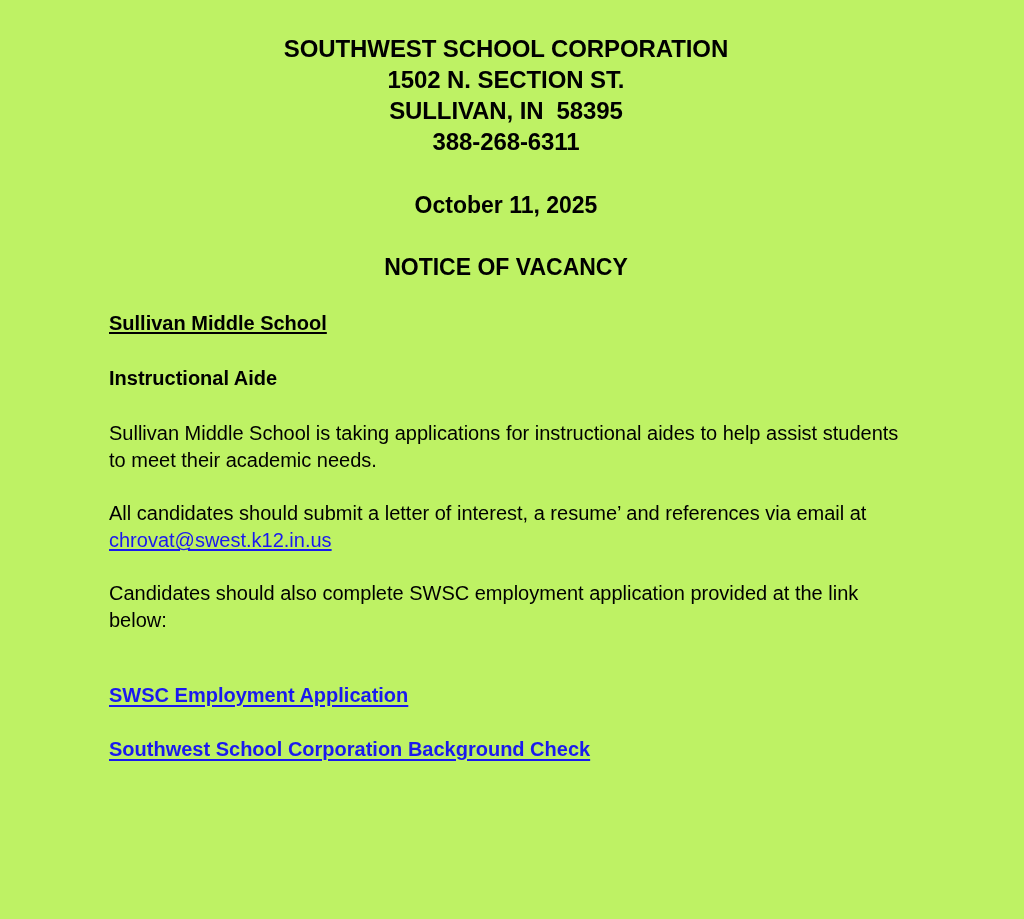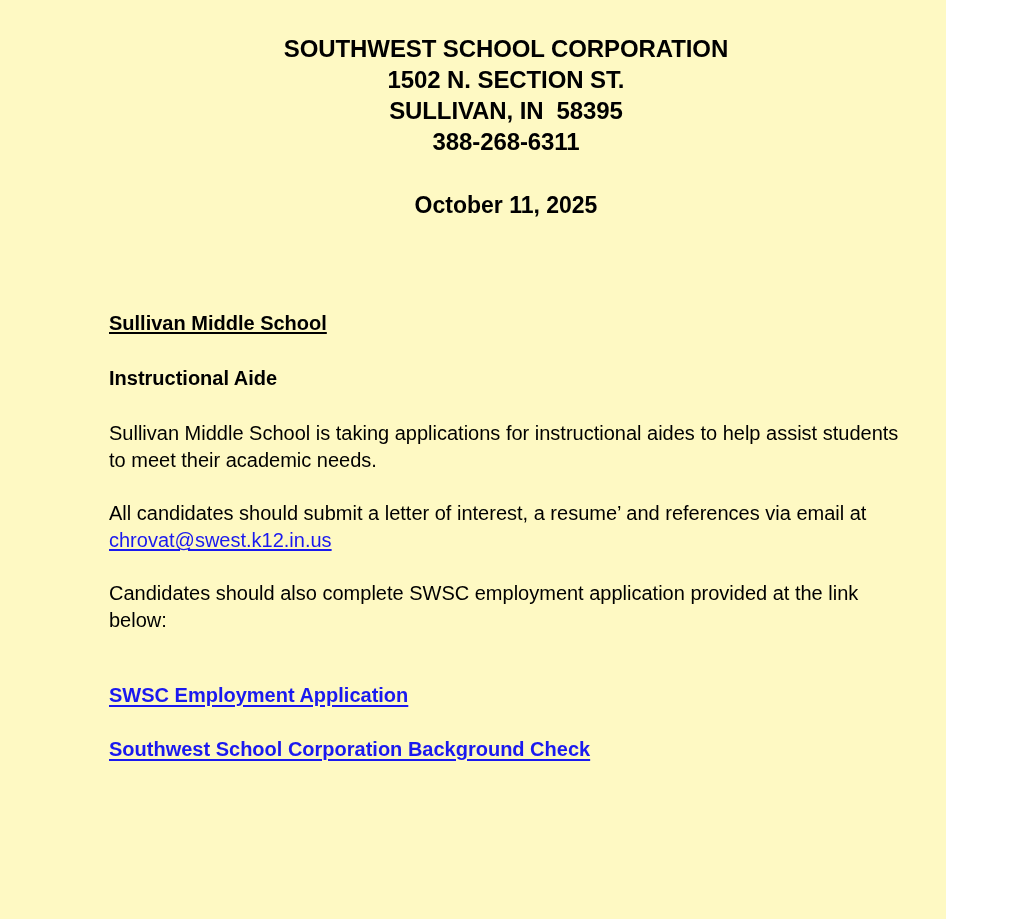--- a/index.html
+++ b/index.html
@@ -11,23 +11,23 @@
     width: 1024px;
     height: 919px;
     font-family: "Liberation Sans", sans-serif;
     color: #000000;
     -webkit-font-smoothing: antialiased;
     overflow: hidden;
   }
 
   .page {
     position: relative;
-    width: 946px;
+    width: 1024px;
     height: 919px;
-    background: #fef9c3;
+    background: #bef264;
   }
 
   
   .letterhead {
     position: absolute;
     left: 0;
     top: 33px;
     width: 1012px;
     text-align: center;
   }
@@ -118,20 +118,21 @@
 
   <div class="letterhead">
     <div class="line">SOUTHWEST SCHOOL CORPORATION</div>
     <div class="line">1502 N. SECTION ST.</div>
     <div class="line">SULLIVAN, IN  58395</div>
     <div class="line">388-268-6311</div>
   </div>
 
   <div class="date-line">October 11, 2025</div>
 
+  <div class="notice-title">NOTICE OF VACANCY</div>
 
   <div class="body-col">
 
     <div class="sub-head underline">Sullivan Middle School</div>
 
     <div class="sub-head">Instructional Aide</div>
 
     <p class="para">Sullivan Middle School is taking applications for instructional aides to help assist students to meet their academic needs.</p>
 
 

